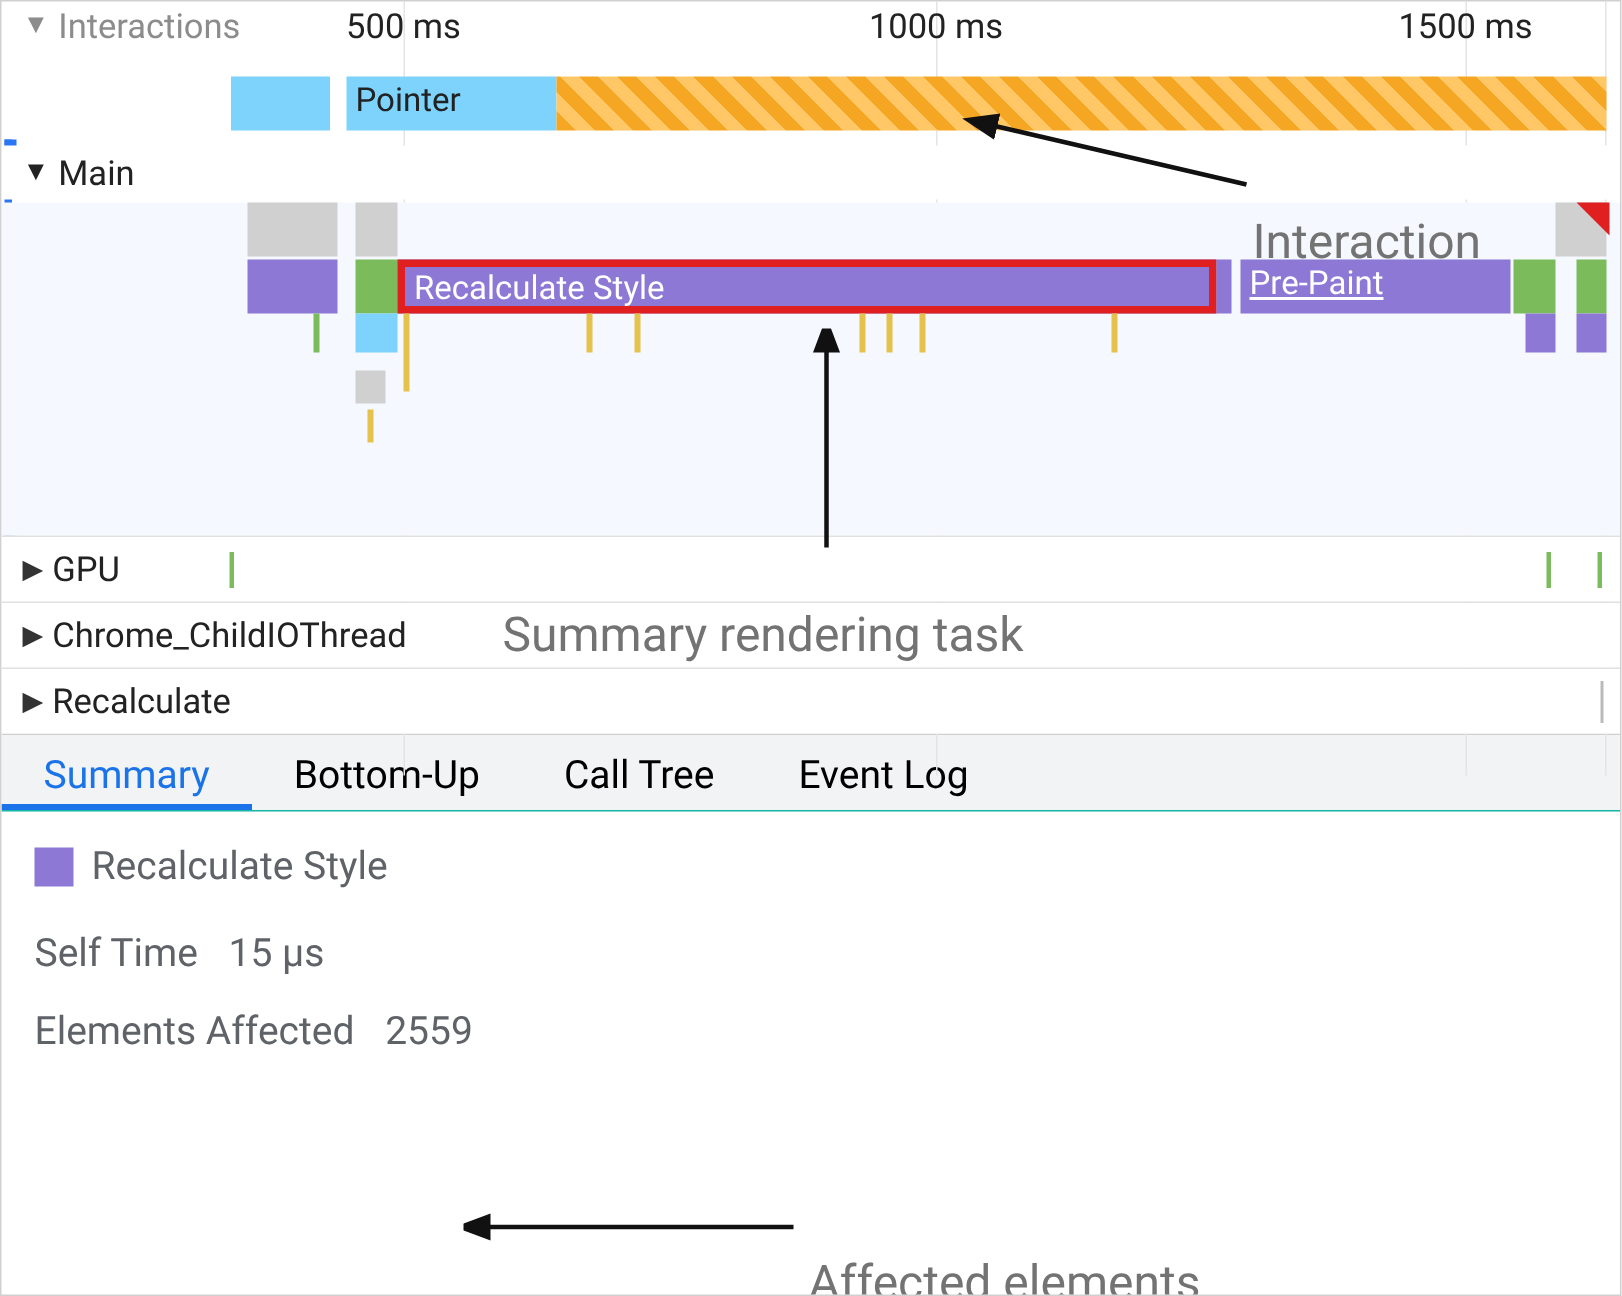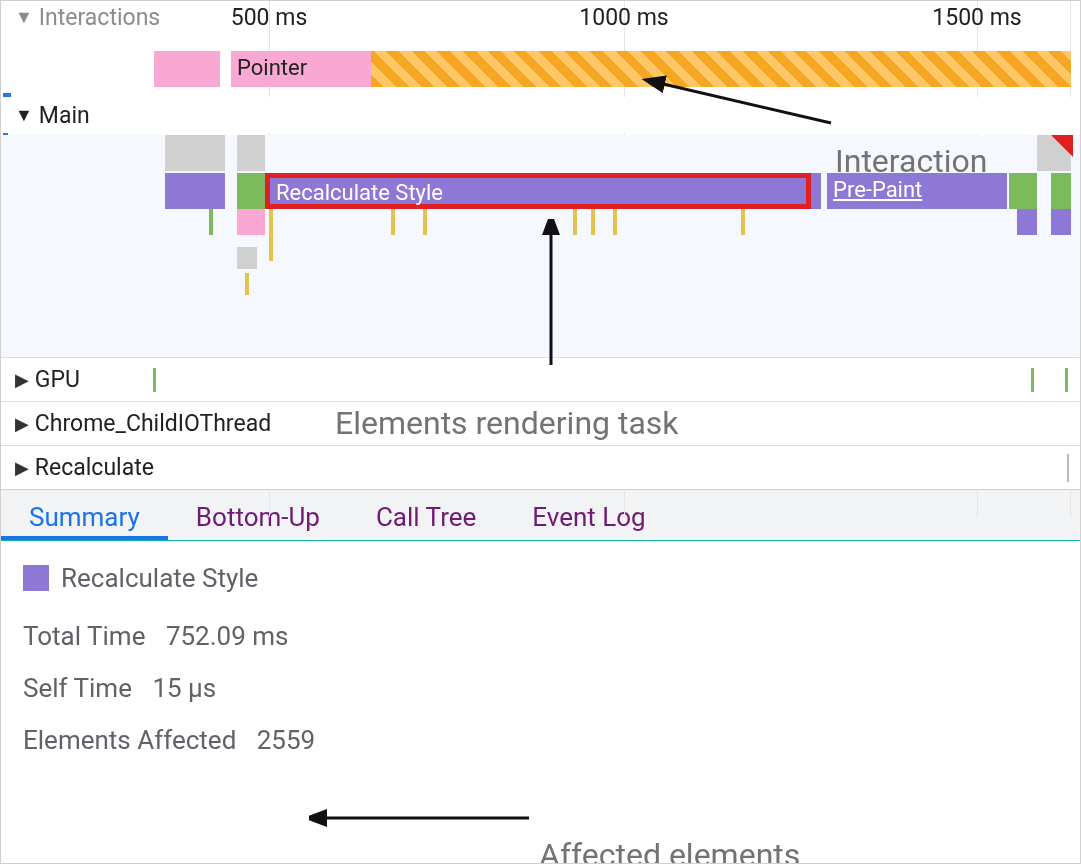--- a/index.html
+++ b/index.html
@@ -45,21 +45,21 @@
   }
   .interactions-row {
     position: relative;
     height: 36px;
   }
   .block {
     position: absolute;
     height: 36px;
     top: 0;
   }
-  .yellow { background: #f9a8d4; }
+  .yellow { background: #7dd3fc; }
   .purple { background: #8d78d6; }
   .green { background: #7bbb5c; }
   .grey { background: #d0d0d0; }
   .orange-stripe {
     background: repeating-linear-gradient(
       45deg,
       #f5a623 0,
       #f5a623 9px,
       #ffc766 9px,
       #ffc766 18px
@@ -144,21 +144,21 @@
   .tabs {
     display: flex;
     background: #f1f3f4;
     border-top: 1px solid #d0d0d0;
     border-bottom: 1px solid #14b8a6;
     height: 52px;
   }
   .tab {
     padding: 12px 28px 8px;
     font-size: 26px;
-    color: #701a75;
+    color: #000000;
     cursor: pointer;
     border-bottom: 4px solid transparent;
   }
   .tab.active {
     color: #1a73e8;
     border-bottom-color: #1a73e8;
   }
   .summary-panel {
     padding: 22px 22px;
     font-size: 26px;
@@ -301,44 +301,40 @@
   <div class="tab">Call Tree</div>
   <div class="tab">Event Log</div>
 </div>
 
 <div class="summary-panel">
   <div class="summary-title-row">
     <div class="color-swatch purple"></div>
     <span>Recalculate Style</span>
   </div>
   <div class="summary-row">
-    <span class="summary-label">Total Time</span>
-    <span class="summary-value">752.09 ms</span>
-  </div>
-  <div class="summary-row">
     <span class="summary-label">Self Time</span>
     <span class="summary-value">15 µs</span>
   </div>
   <div class="summary-row">
     <span class="summary-label">Elements Affected</span>
     <span class="summary-value">2559</span>
   </div>
 </div>
 
 <div class="annotation" style="left:834px; top:104px;">Interaction</div>
 <svg class="arrow-svg" style="left:640px; top:74px;" width="200" height="60">
   <defs>
       <marker id="ah1" markerWidth="10" markerHeight="10" refX="2" refY="3" orient="auto">
         <path d="M0,0 L0,6 L8,3 z" fill="#111"></path>
       </marker>
     </defs>
   <line x1="190" y1="48" x2="18" y2="8" stroke="#111" stroke-width="3" marker-end="url(#ah1)"></line>
 </svg>
 
-<div class="annotation" style="left:334px; top:366px;">Elements rendering task</div>
+<div class="annotation" style="left:334px; top:366px;">Summary rendering task</div>
 <svg class="arrow-svg" style="left:530px; top:218px;" width="40" height="150">
   <defs>
       <marker id="ah2" markerWidth="10" markerHeight="10" refX="2" refY="3" orient="auto">
         <path d="M0,0 L0,6 L8,3 z" fill="#111"></path>
       </marker>
     </defs>
   <line x1="20" y1="146" x2="20" y2="10" stroke="#111" stroke-width="3" marker-end="url(#ah2)"></line>
 </svg>
 
 <div class="annotation" style="left:538px; top:798px;">Affected elements</div>

